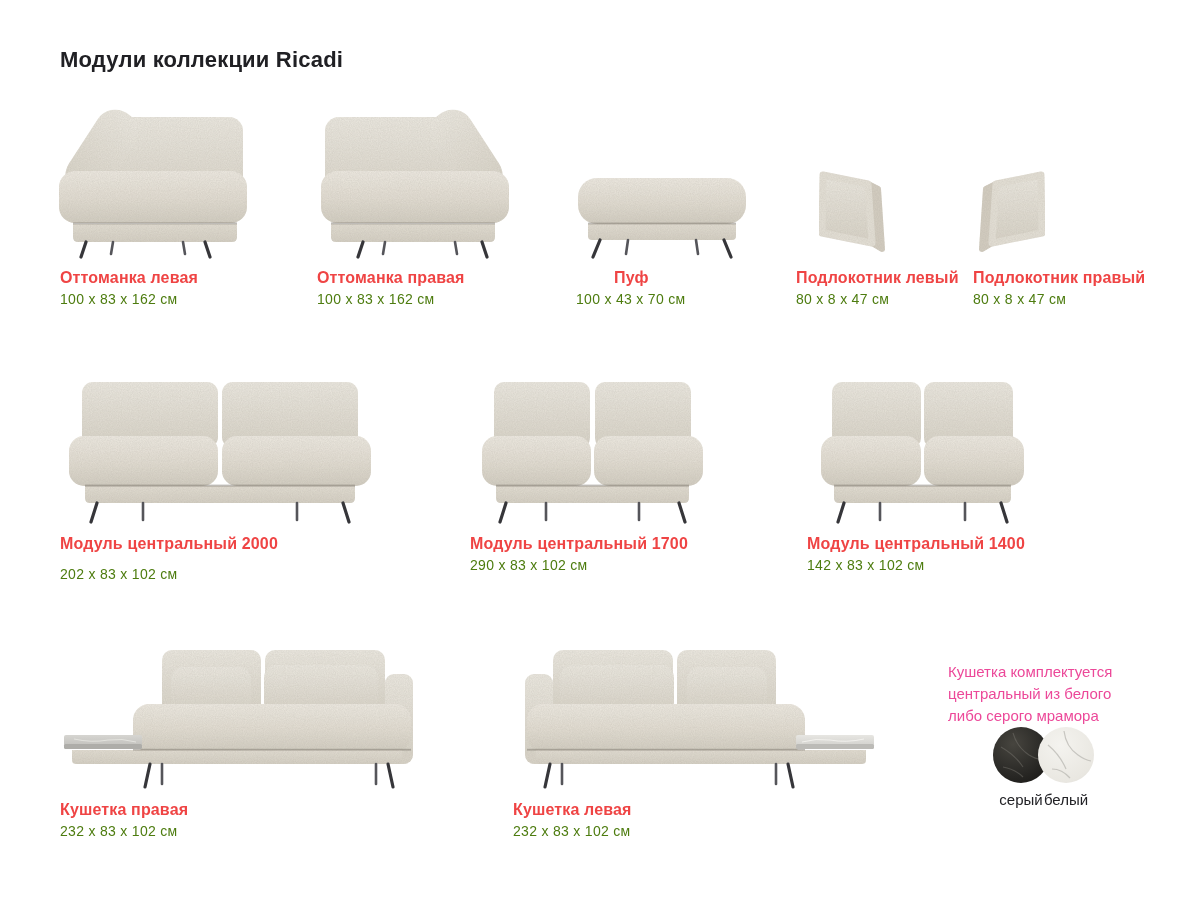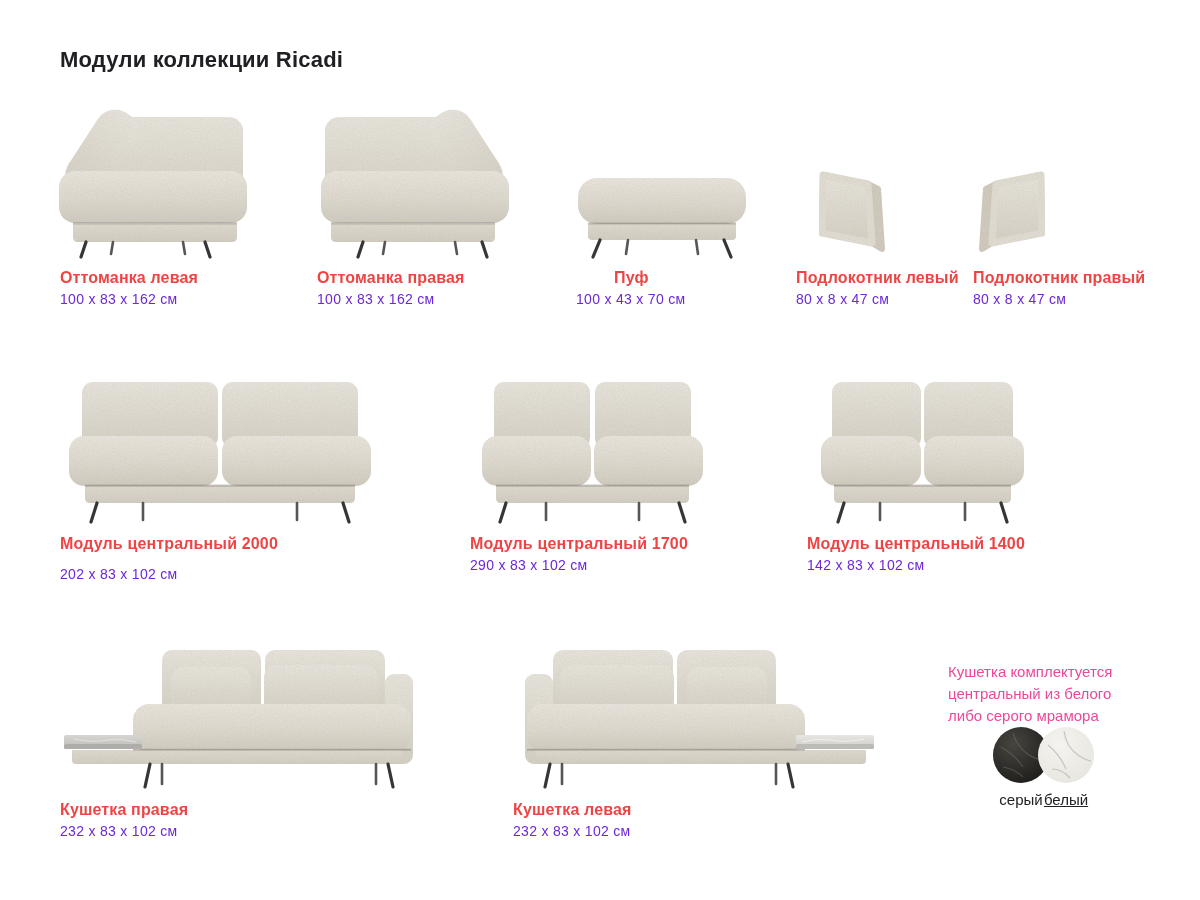--- a/index.html
+++ b/index.html
@@ -2,21 +2,21 @@
 <html><head>
 <meta charset="utf-8">
 <style>
   * { margin:0; padding:0; box-sizing:border-box; }
   html,body { background:#ffffff; }
   body { font-family:"Liberation Sans", sans-serif; color:#232327; }
   .sheet { position:relative; width:1200px; height:900px; background:#ffffff; overflow:hidden; }
   .abs { position:absolute; }
   .page-title { font-size:22px; font-weight:700; letter-spacing:.2px; color:#202024; }
   .mod-name { font-size:16px; font-weight:700; letter-spacing:.15px; color:#ef4444; white-space:nowrap; }
-  .mod-dims { font-size:14px; font-weight:400; letter-spacing:.3px; color:#6d28d9; white-space:nowrap; }
+  .mod-dims { font-size:14px; font-weight:400; letter-spacing:.3px; color:#4d7c0f; white-space:nowrap; }
   .note-line { font-size:15px; line-height:22px; color:#ec4899; white-space:nowrap; }
   .swatch-label { font-size:15px; color:#212125; text-align:center; width:56px; }
   svg { display:block; }
 </style>
 </head>
 <body>
 
 <div class="sheet">
 
   <svg width="0" height="0" style="position:absolute" aria-hidden="true">
@@ -299,16 +299,16 @@
       <path d="M8 20 q14 8 22 20 M20 6 q4 14 16 22 q8 5 14 4 M10 40 q12 2 20 10" fill="none" stroke="#7c7974" stroke-width="1.1" opacity="0.45"></path>
     </svg>
     <div class="swatch-label" style="margin-top:8px;">серый</div>
   </div>
 
   <div class="abs" style="left:1038px; top:727px;">
     <svg width="56" height="56" viewBox="0 0 56 56">
       <circle cx="28" cy="28" r="28" fill="url(#marbleLight)"></circle>
       <path d="M10 18 q12 10 18 24 M26 4 q2 16 14 24 q7 5 13 6 M14 42 q10 0 18 9" fill="none" stroke="#b5b3ae" stroke-width="1.2" opacity="0.7"></path>
     </svg>
-    <div class="swatch-label" style="margin-top:8px;text-decoration:underline;">белый</div>
+    <div class="swatch-label" style="margin-top:8px;">белый</div>
   </div>
 
 </div>
 
 </body></html>

